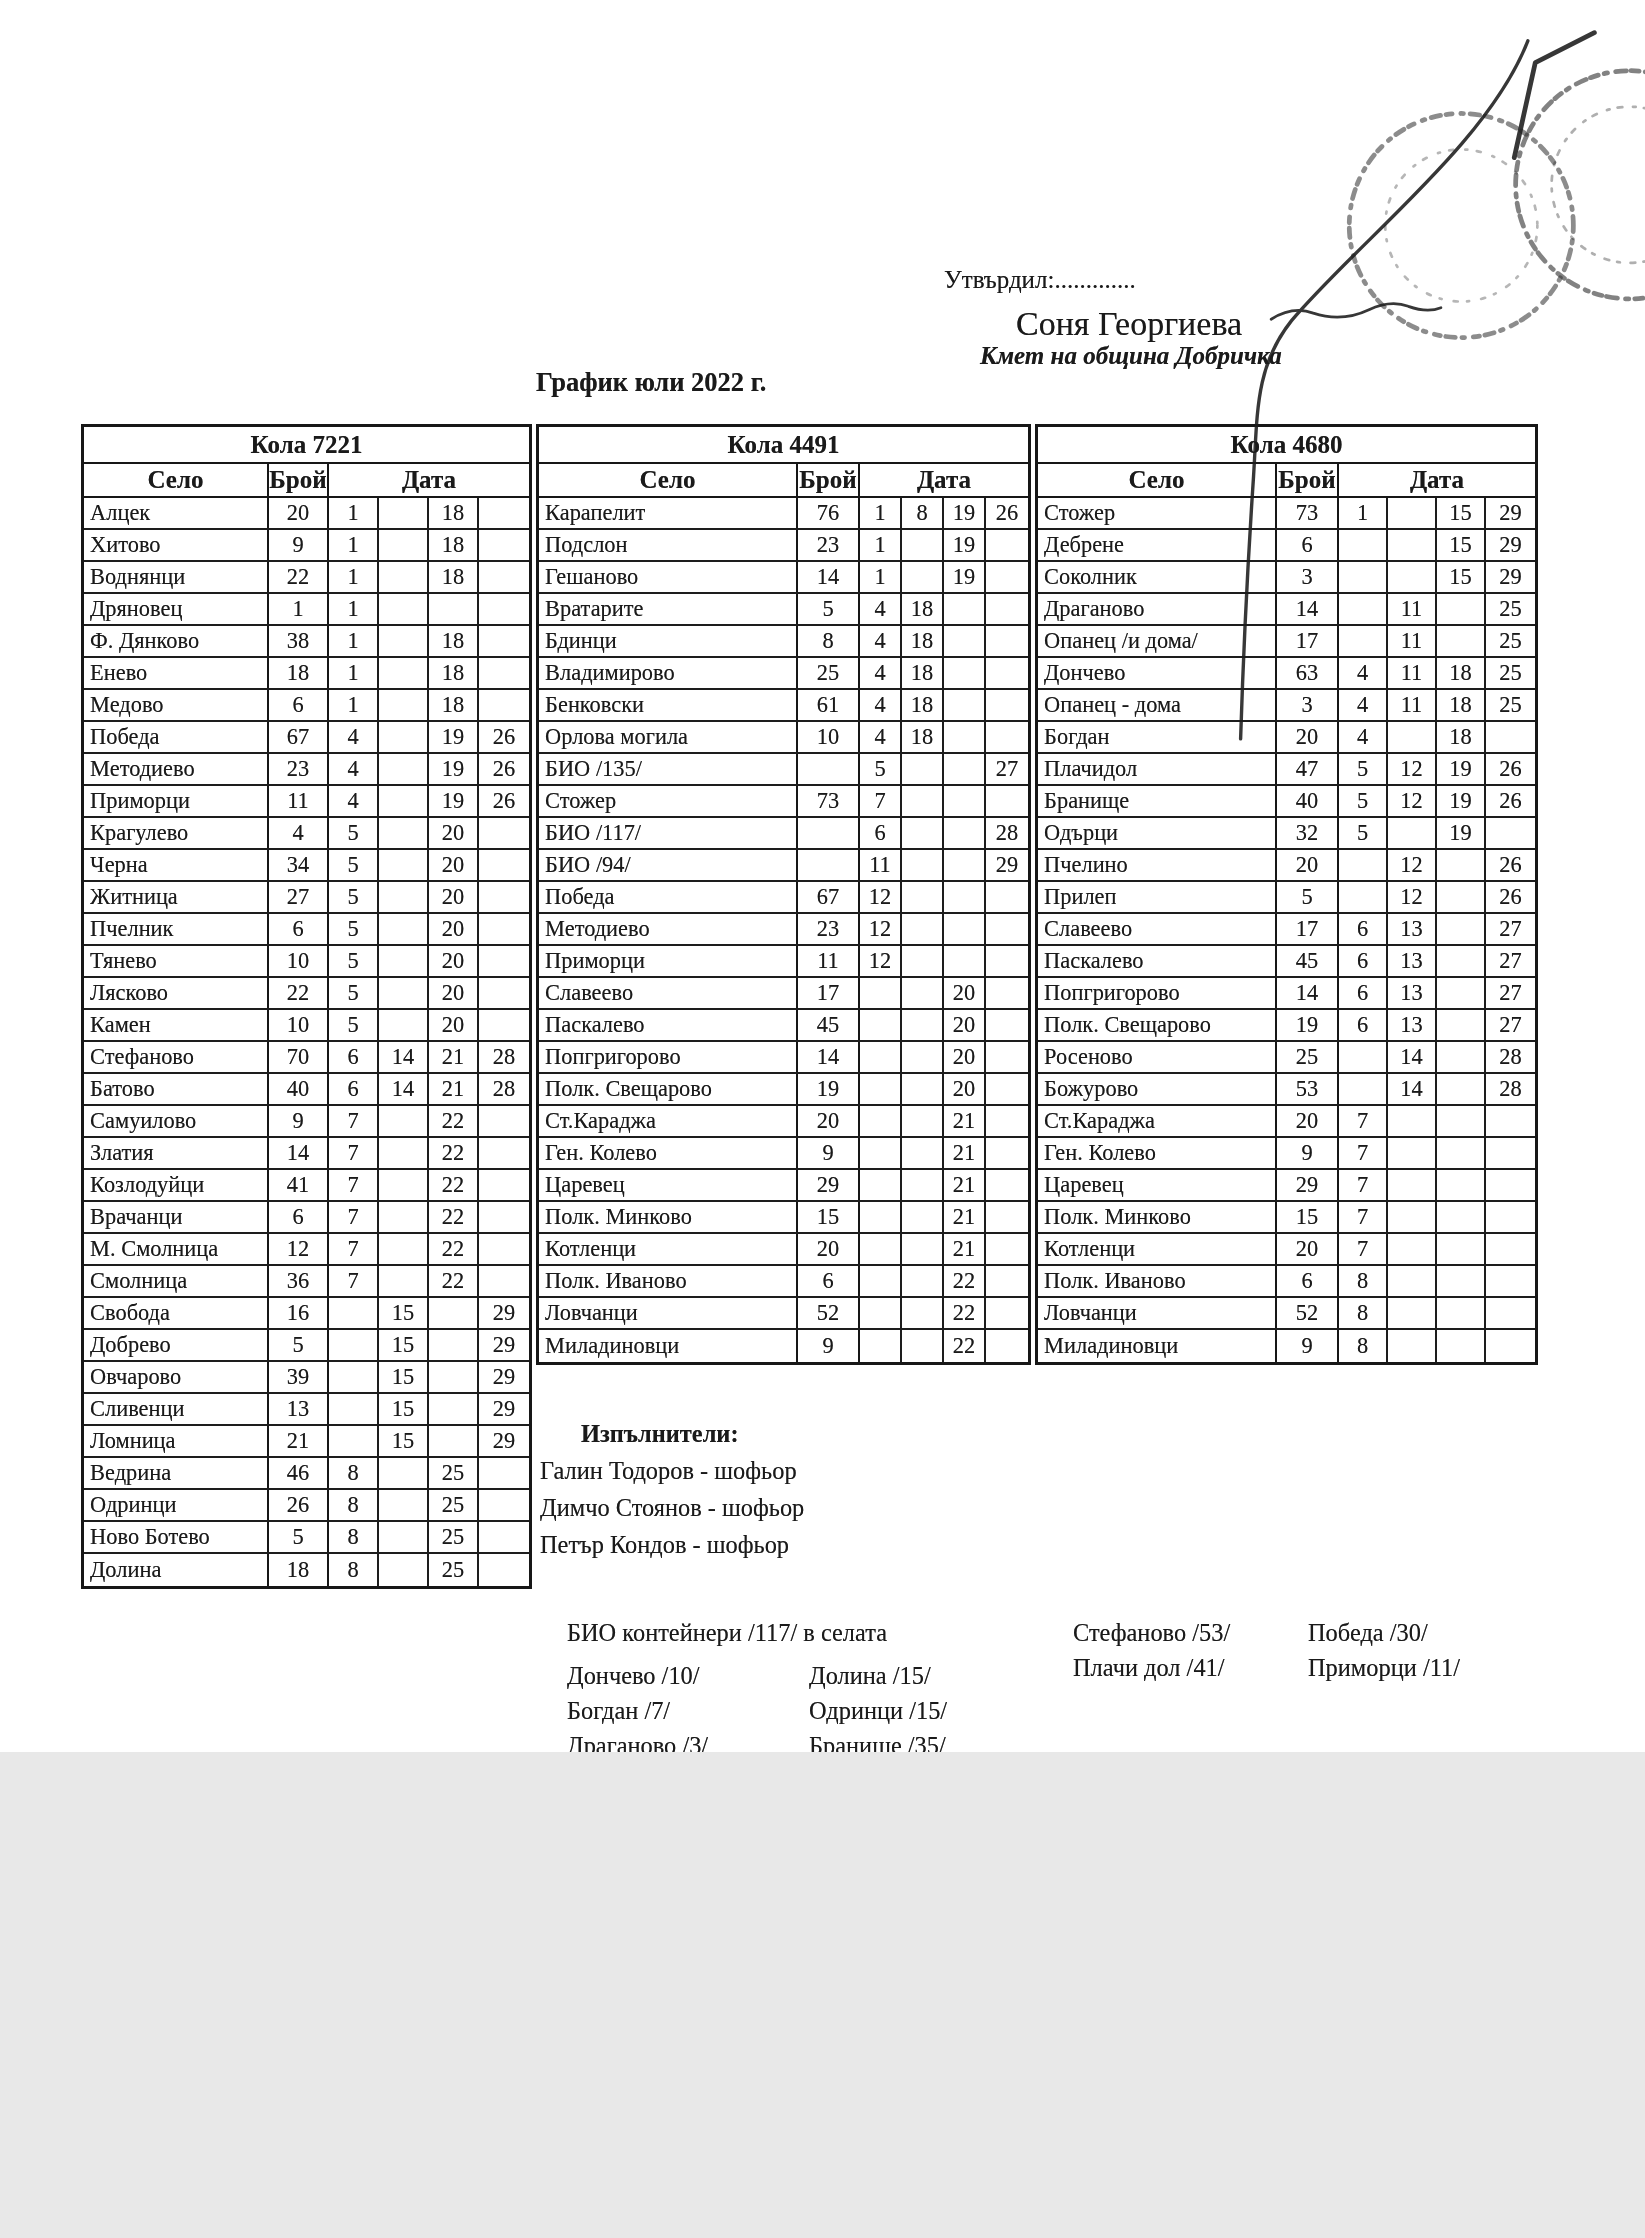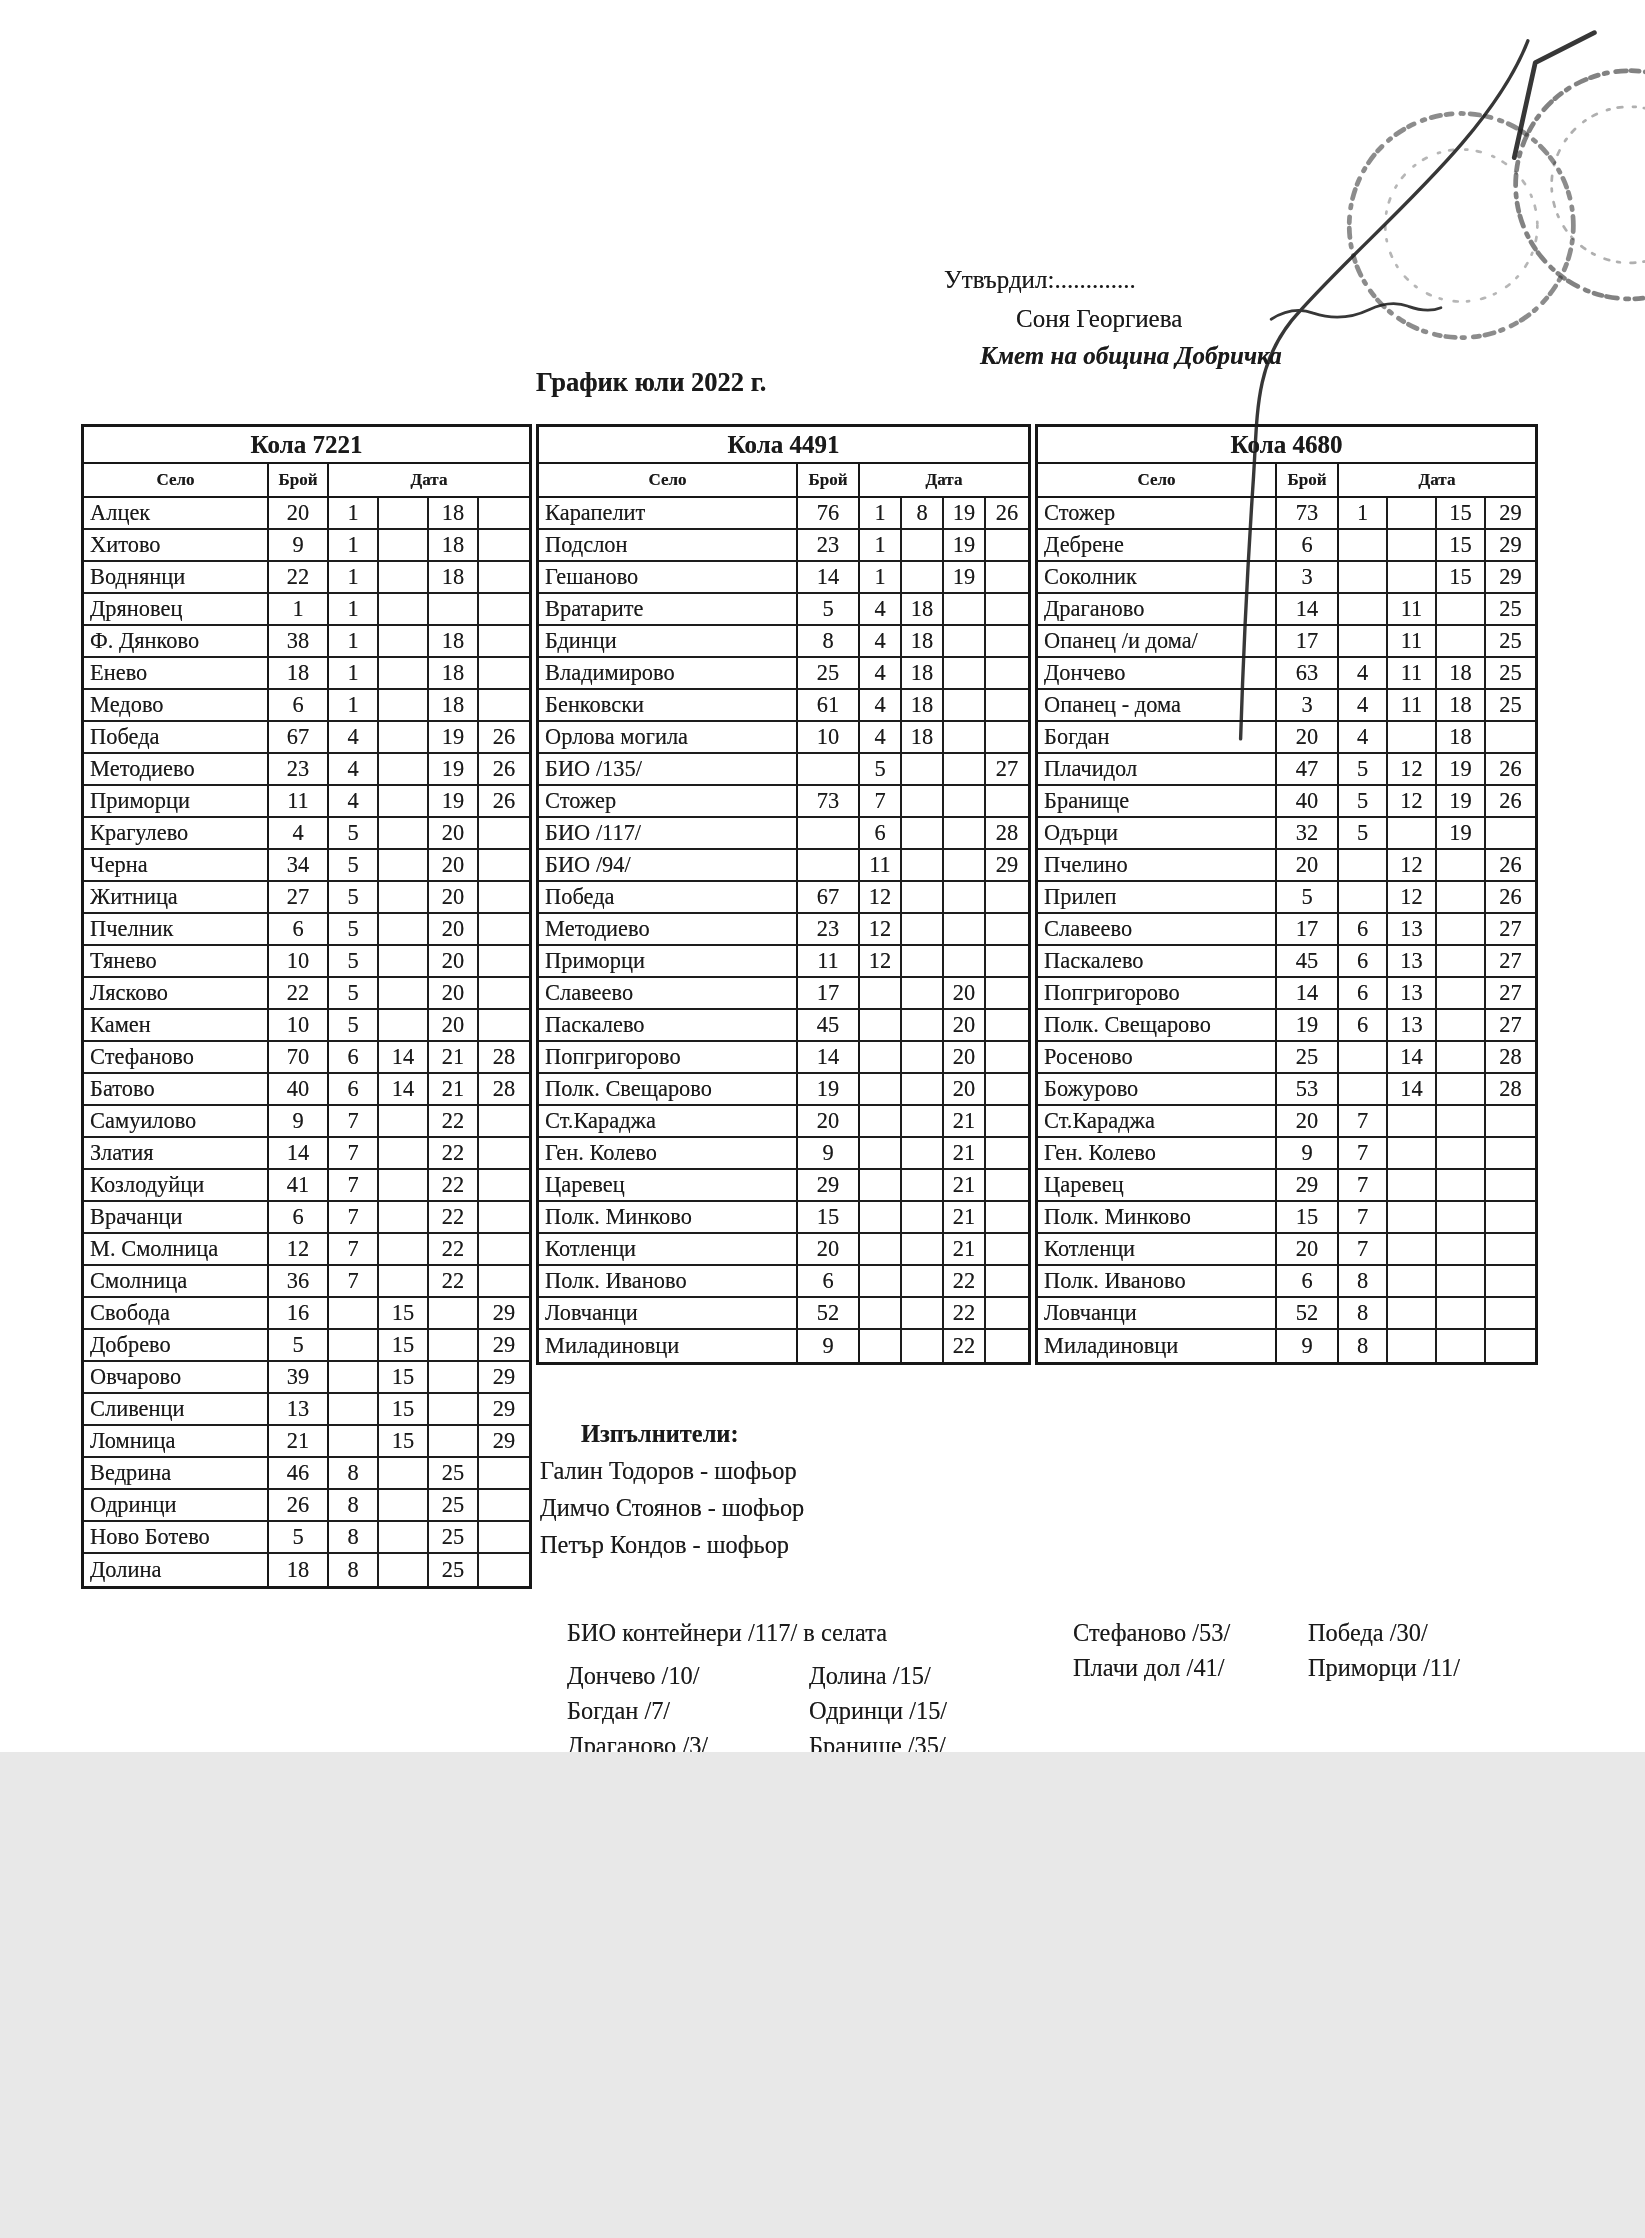--- a/index.html
+++ b/index.html
@@ -9,40 +9,40 @@
     background:#ffffff;
     overflow:hidden;
     font-family:"Liberation Serif","DejaVu Serif",serif;
     color:#1a1a1a;
   }
   .abs{position:absolute;}
   .txt{white-space:nowrap; text-shadow:0 0 0.4px rgba(0,0,0,.55);}
 
   
   .approve{font-size:25px;}
-  .approver{font-size:25px;}
+  .approver{font-size:34px;}
   .role{font-size:25px;font-style:italic;}
   .doctitle{font-size:26.5px;font-weight:bold;}
 
   
   #tables{left:81px;top:424px;display:flex;align-items:flex-start;gap:4px;}
   .car-table{
     border:3.4px solid #171717;
     background:#fff;
   }
   .t-car{
     height:37px;display:flex;align-items:center;justify-content:center;
     font-size:25px;font-weight:bold;border-bottom:2.7px solid #171717;
     box-sizing:border-box; text-shadow:0 0 0.4px rgba(0,0,0,.55);
   }
   .t-sub{display:grid;grid-template-columns:var(--wn) var(--wb) 1fr;height:34px;
     border-bottom:2.7px solid #171717;box-sizing:border-box;}
   .t-sub > div{
     display:flex;align-items:center;justify-content:center;
-    font-size:17px;font-weight:bold;box-sizing:border-box;
+    font-size:25px;font-weight:bold;box-sizing:border-box;
     text-shadow:0 0 0.4px rgba(0,0,0,.55);
   }
   .t-sub .h-name{border-right:2.7px solid #171717;}
   .t-sub .h-broy{border-right:2.7px solid #171717;}
   .t-row{
     display:grid;
     grid-template-columns:var(--wn) var(--wb) var(--wd) var(--wd) var(--wd) var(--wd);
     height:32px;border-bottom:2px solid #1d1d1d;box-sizing:border-box;
   }
   .t-row:last-child{border-bottom:none;}

